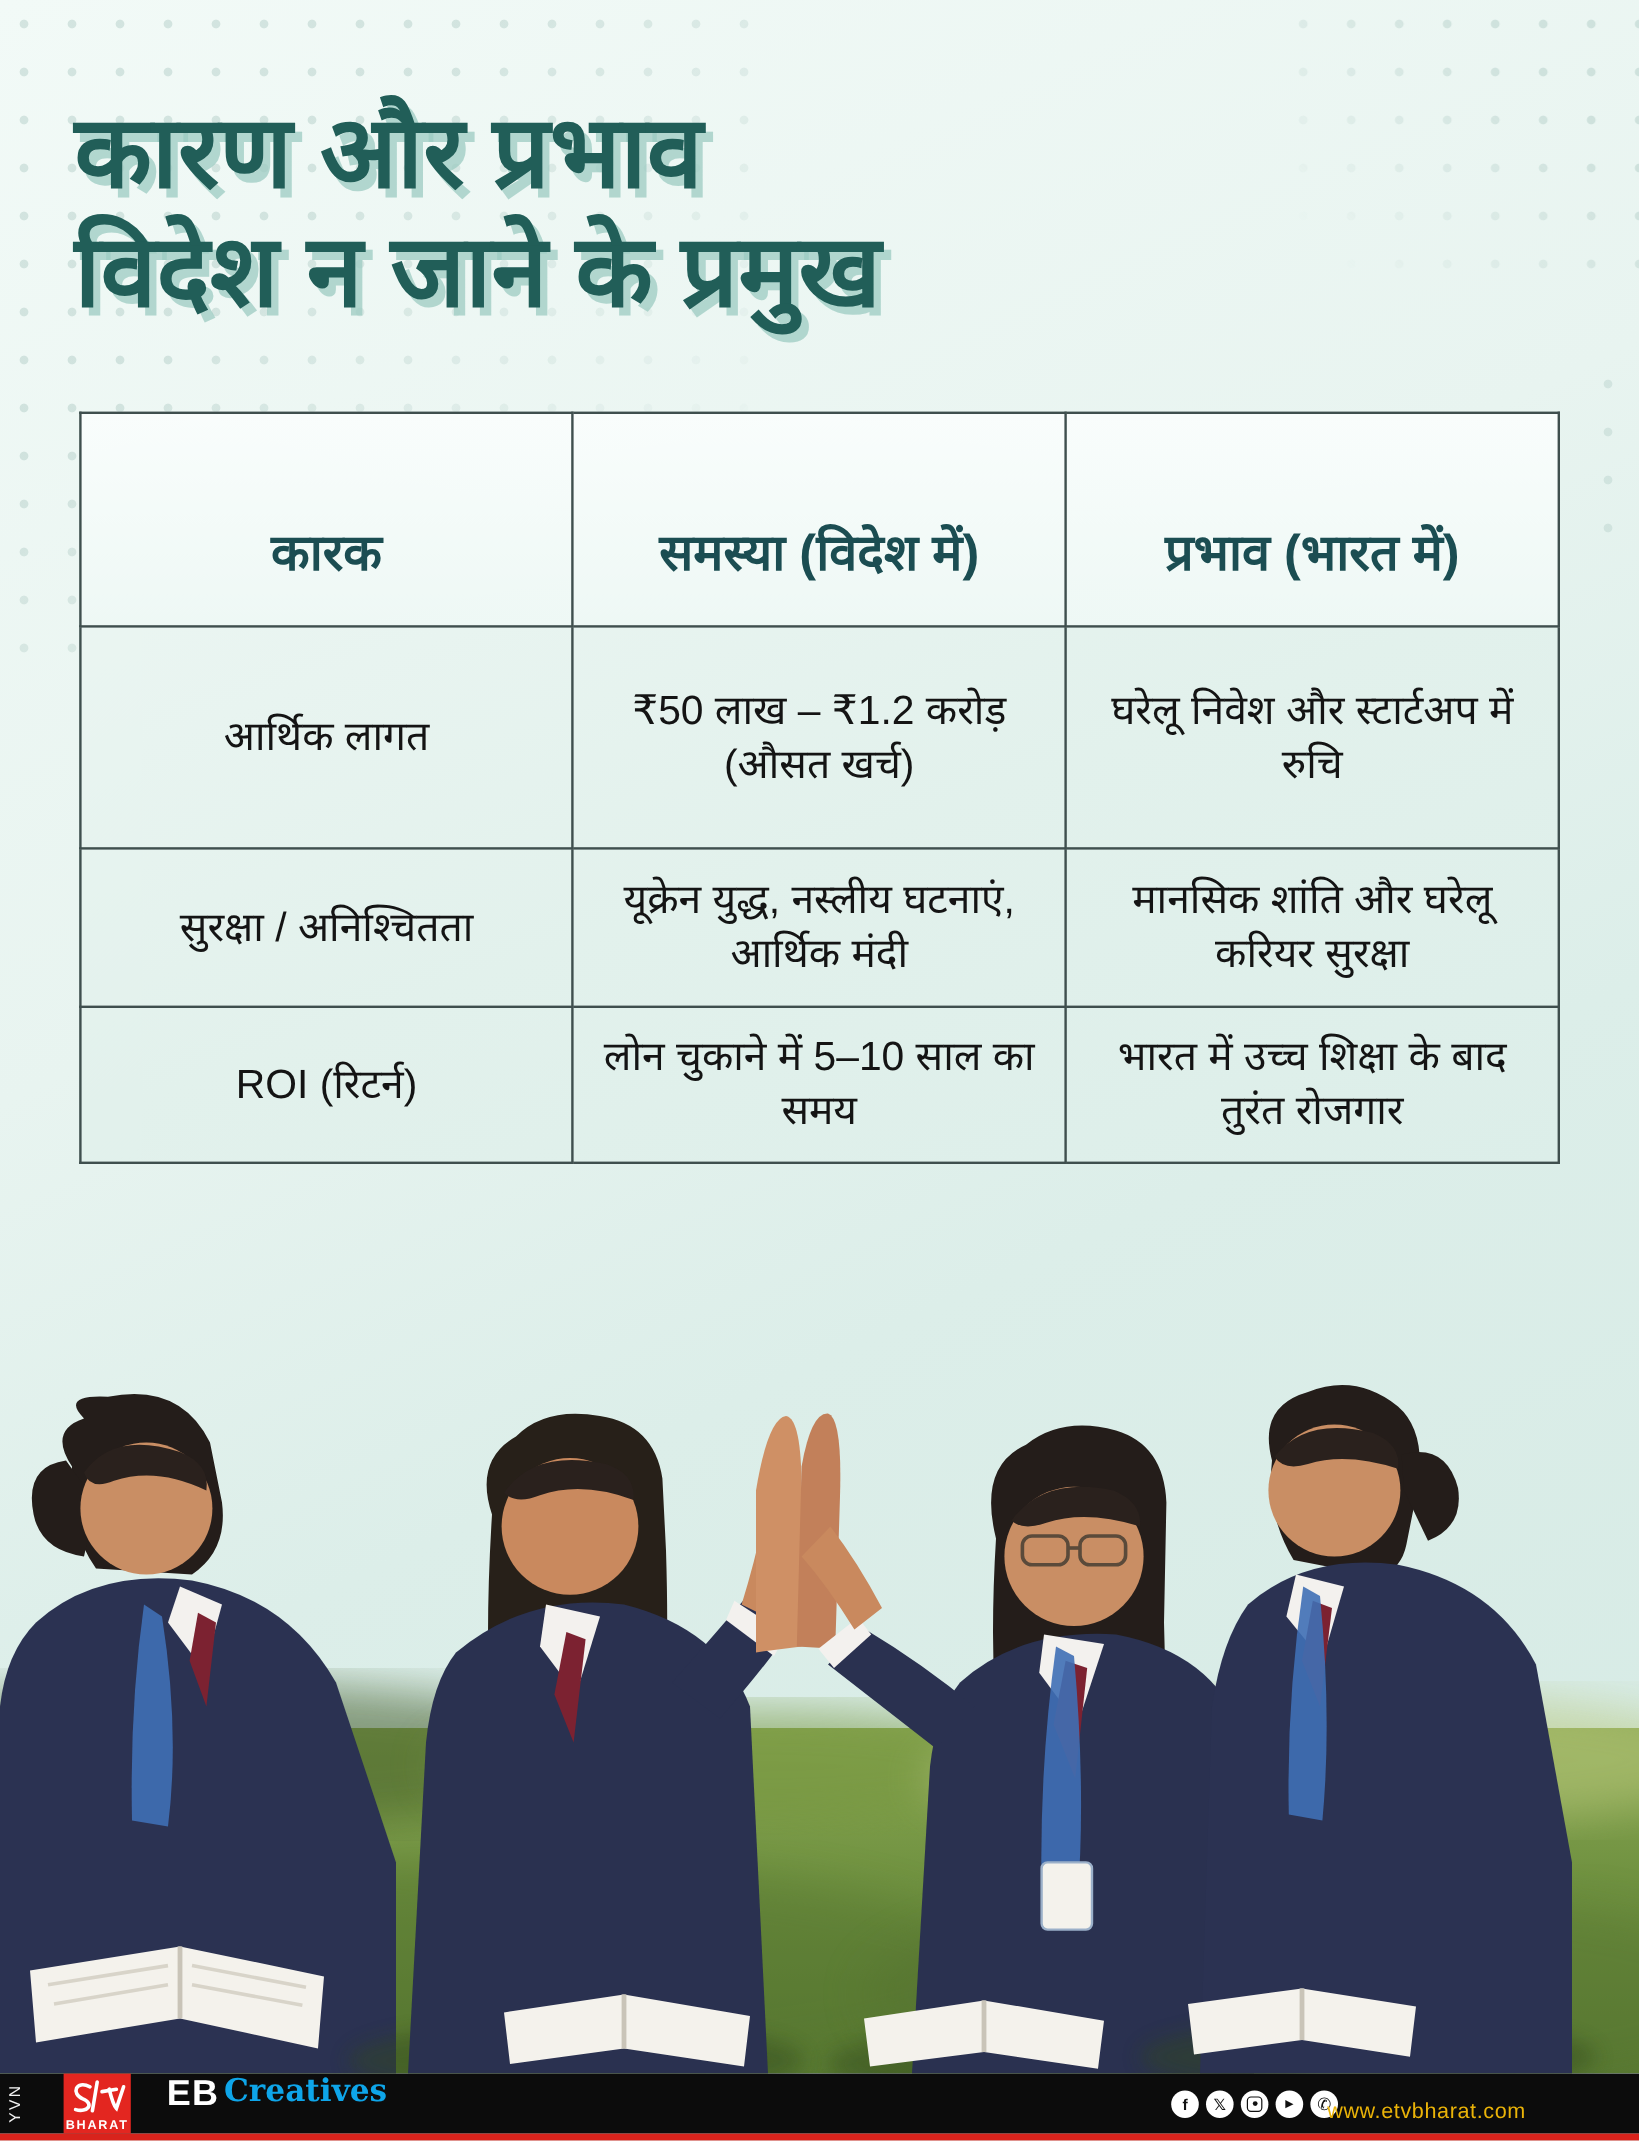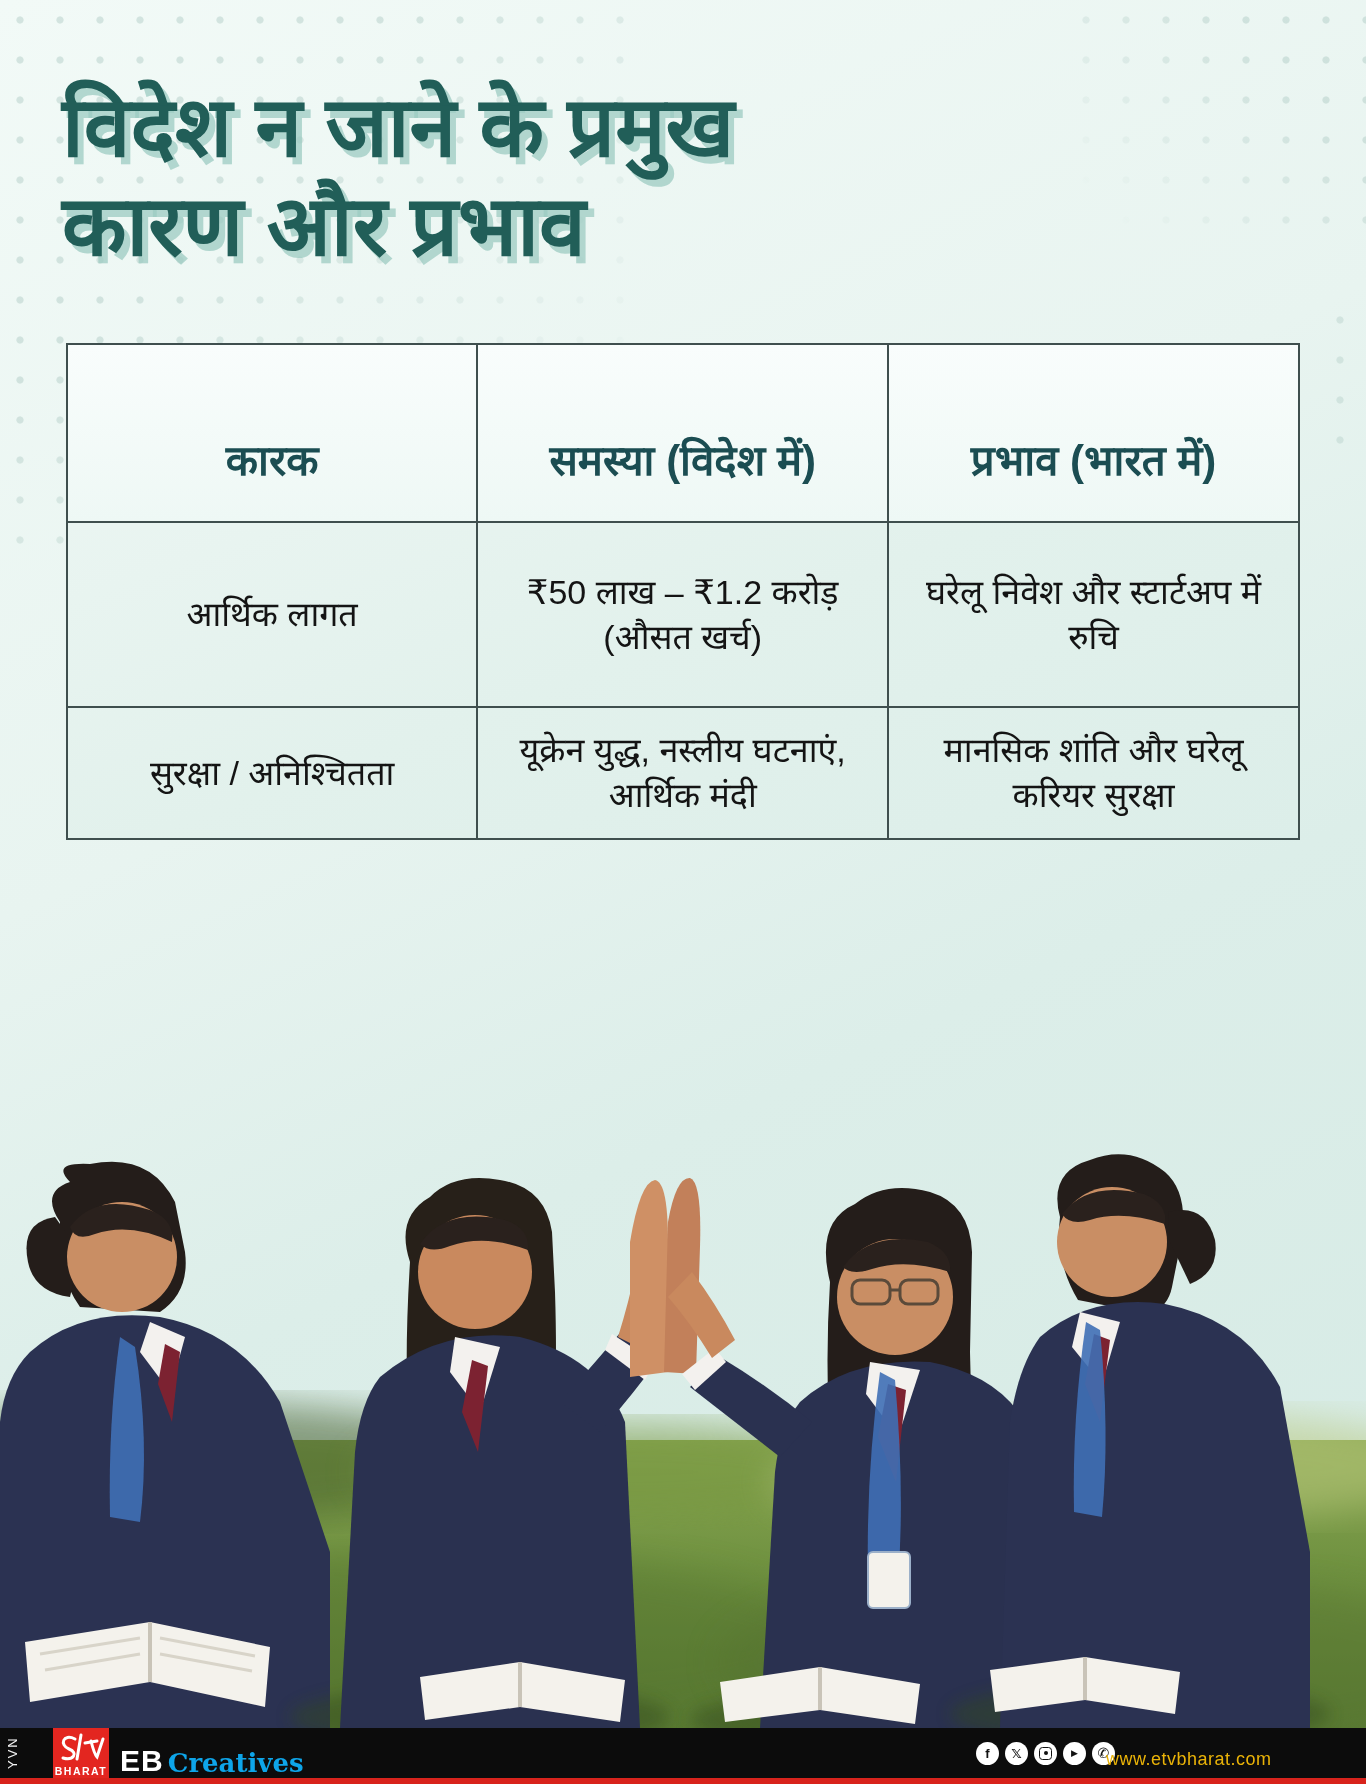--- a/index.html
+++ b/index.html
@@ -73,21 +73,21 @@
   }
   .etv-box{
     position:absolute; left:53px; top:0; width:56px; height:50px;
     background:#e32620; display:flex; flex-direction:column;
     align-items:center; justify-content:flex-end; padding-bottom:2px; box-sizing:border-box;
   }
   .etv-box .glyph{ position:absolute; top:3px; left:0; width:56px; height:32px; }
   .etv-box .bharat{
     color:#ffffff; font-size:10.5px; font-weight:700; letter-spacing:1.5px; line-height:1;margin-top:12px;
   }
-  .eb-brand{ position:absolute; left:120px; top:0; height:50px; display:flex; align-items:flex-end;}
+  .eb-brand{ position:absolute; left:139px; top:0; height:50px; display:flex; align-items:flex-start;}
   .eb-brand .eb{ color:#ffffff; font-size:30px; font-weight:800; letter-spacing:1px;}
   .eb-brand .creatives{
     color:#0ea5e9; font-size:26px; font-weight:700; 
     font-family:"DejaVu Serif","Liberation Serif",serif; margin-left:4px;
   }
   .social{ position:absolute; left:976px; top:0; height:50px; display:flex; align-items:center; gap:6px;}
   .social .icon{
     width:23px; height:23px; border-radius:50%; background:#ffffff; color:#111;
     display:flex; align-items:center; justify-content:center;
     font-size:13px; font-weight:700; position:relative; line-height:1;
@@ -107,22 +107,22 @@
 </head>
 <body>
 
 <div class="poster">
 
   <div class="dots top-left"></div>
   <div class="dots top-right"></div>
   <div class="dots right-strip"></div>
 
   <h1 class="title">
+    <span class="line">कारण और प्रभाव</span>
     <span class="line">विदेश न जाने के प्रमुख</span>
-    <span class="line">कारण और प्रभाव</span>
   </h1>
 
   <div class="table-wrap">
     <table class="factors">
       <colgroup>
           <col style="width:33.3%">
           <col style="width:33.35%">
           <col style="width:33.35%">
         </colgroup>
       <thead>
@@ -135,20 +135,25 @@
       <tbody id="tbody-rows">
           <tr>
             <td>आर्थिक लागत</td>
             <td>₹50 लाख – ₹1.2 करोड़ (औसत खर्च)</td>
             <td>घरेलू निवेश और स्टार्टअप में रुचि</td>
           </tr>
           <tr>
             <td>सुरक्षा / अनिश्चितता</td>
             <td>यूक्रेन युद्ध, नस्लीय घटनाएं, आर्थिक मंदी</td>
             <td>मानसिक शांति और घरेलू करियर सुरक्षा</td>
+          </tr>
+          <tr>
+            <td>ROI (रिटर्न)</td>
+            <td>लोन चुकाने में 5–10 साल का समय</td>
+            <td>भारत में उच्च शिक्षा के बाद तुरंत रोजगार</td>
           </tr>
         </tbody>
     </table>
   </div>
 
   <div class="photo">
     <svg width="1366" height="606" viewBox="0 0 1366 606" xmlns="http://www.w3.org/2000/svg">
       <defs>
         <linearGradient id="grassG" x1="0" y1="0" x2="0" y2="1">
           <stop offset="0" stop-color="#8aa753"></stop>

